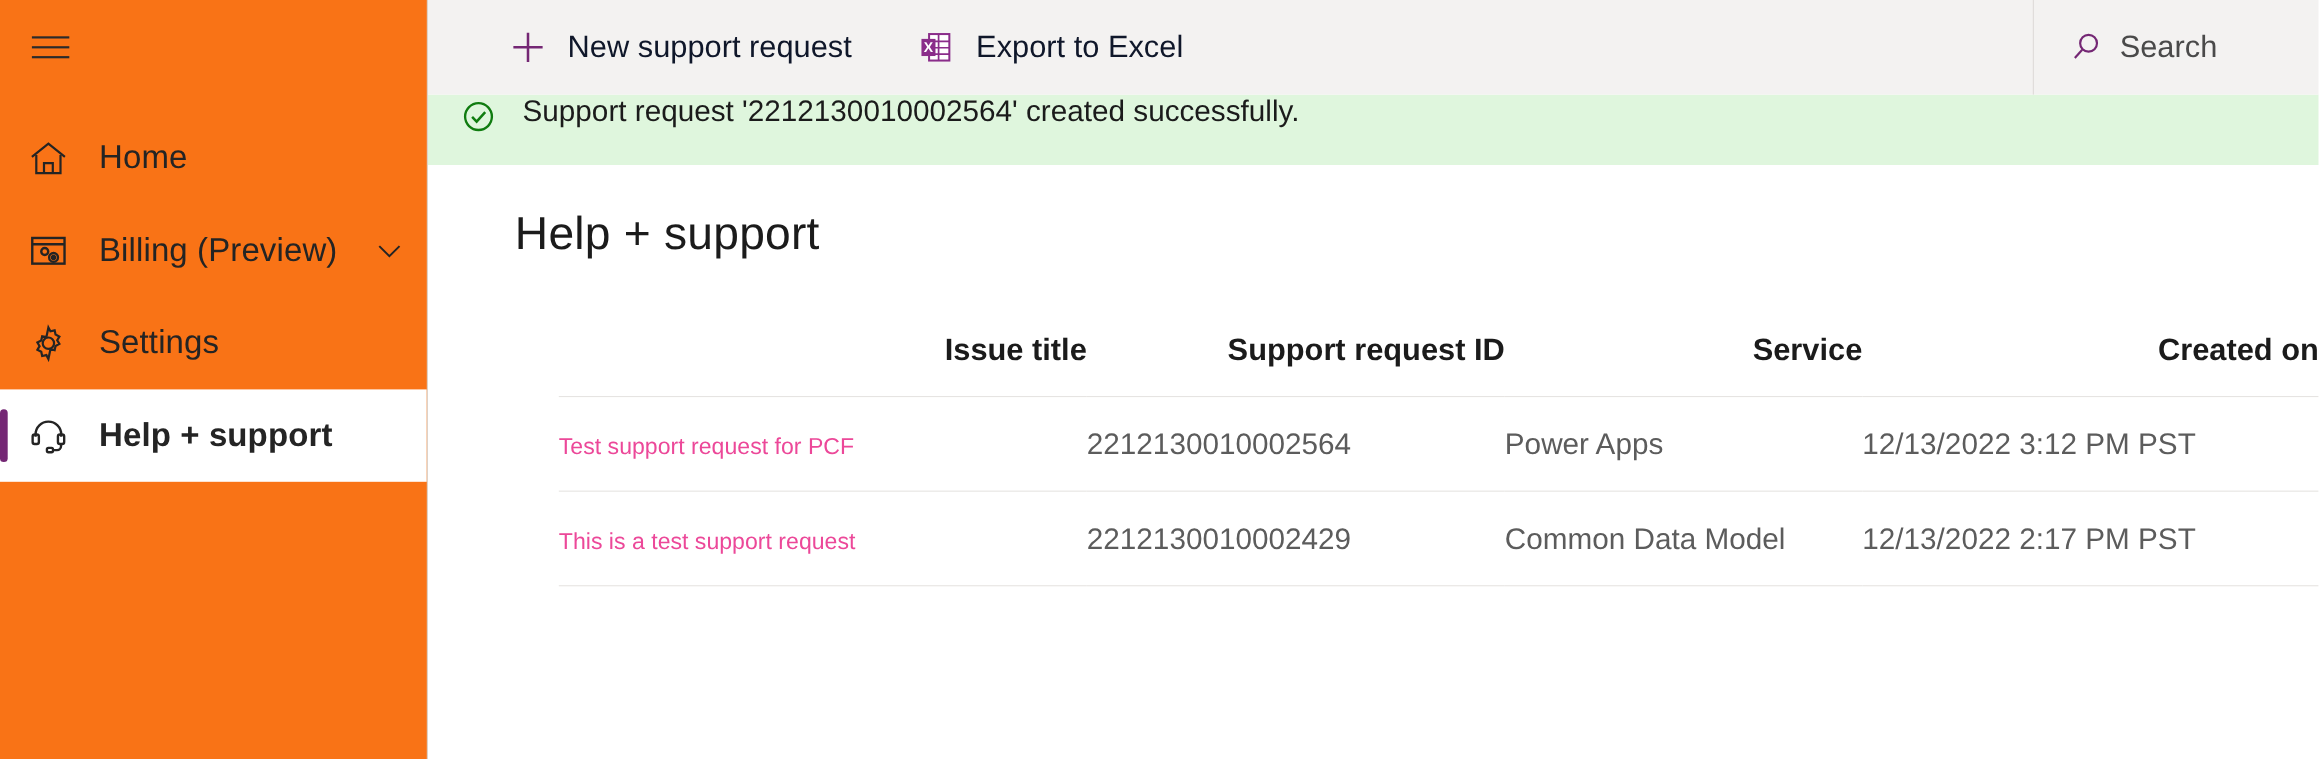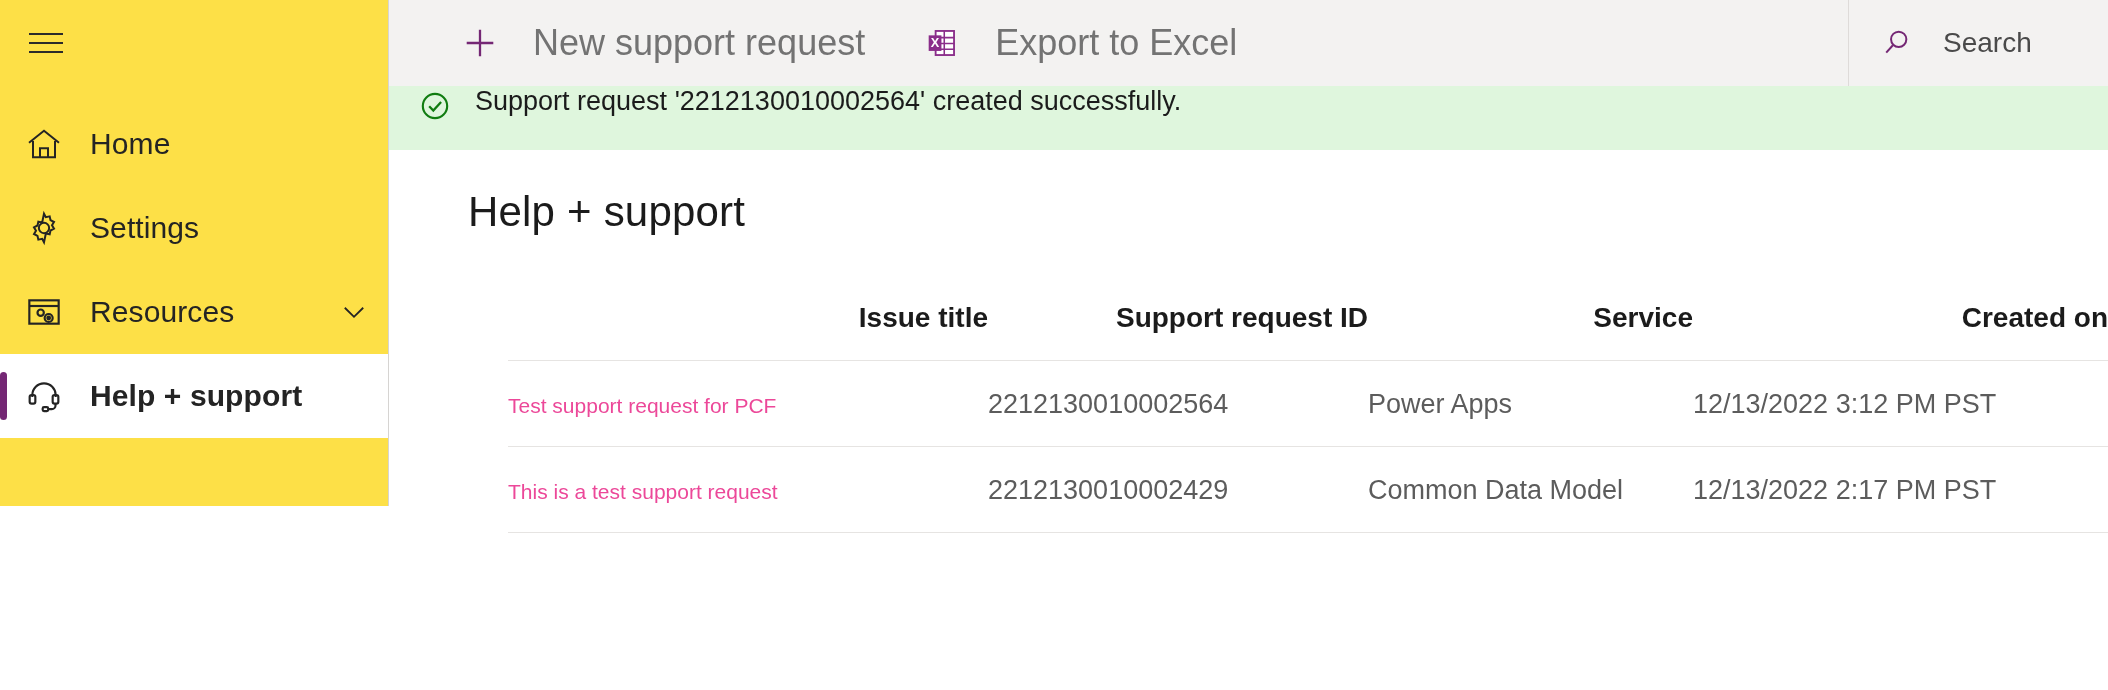--- a/index.html
+++ b/index.html
@@ -14,22 +14,22 @@
     position: relative;
     width: 2108px;
     height: 690px;
     display: flex;
     background: #ffffff;
   }
 
   
   .sidebar {
     width: 389px;
-    height: 506px;
-    background: #fde047;
+    height: 690px;
+    background: #f97316;
     border-right: 1px solid #d6d4d2;
     flex: 0 0 389px;
     position: relative;
     overflow: hidden;
   }
   .hamburger {
     width: 72px;
     height: 72px;
     margin-left: 10px;
     margin-top: 8px;
@@ -128,44 +128,44 @@
     border: none;
     font-family: inherit;
   }
   .cmdbtn:first-of-type { margin-left: 56px; }
   .cmdbtn .cicon {
     width: 42px; height: 42px;
     display: flex; align-items: center; justify-content: center;
     flex: 0 0 42px;
   }
   .cmdbtn .clabel {
-    margin-left: 32px;
-    font-size: 36px;
-    color: #737373;
+    margin-left: 15px;
+    font-size: 28px;
+    color: #0f172a;
     white-space: nowrap;
   }
   .searchzone {
     position: absolute;
     right: 0;
     top: 0;
     height: 86px;
     width: 260px;
     display: flex;
     align-items: center;
     border-left: 1px solid #dedbd9;
     padding-left: 28px;
     cursor: text;
   }
   .searchzone .sicon {
     width: 40px; height: 40px;
     display: flex; align-items: center; justify-content: center;
     flex: 0 0 40px;
   }
   .searchzone .splaceholder {
-    margin-left: 26px;
+    margin-left: 10px;
     font-size: 28px;
     color: #4a4a4a;
   }
 
   .banner {
     background: #dff6dd;
     height: 64px;
     display: flex;
     align-items: flex-start;
     padding-left: 26px;
@@ -255,48 +255,48 @@
             <path d="M3 11.2 12 4l9 7.2"></path>
               <path d="M5.4 10.2V20h13.2v-9.8"></path>
             <path d="M9.6 20v-5.4h4.8V20"></path>
           </svg>
         </span>
         <span class="nlabel">Home</span>
       </div>
 
 
 
-
-      <div class="navitem">
-        <span class="nicon">
-          <svg width="40" height="40" viewBox="0 0 24 24" fill="none" stroke="#242424" stroke-width="1.2">
-            <circle cx="12" cy="12" r="3.1"></circle>
-            <path d="M12 3.4l1.1 2.1 2.3-.5.5 2.3 2.1 1.1-1.2 2 1.2 2-2.1 1.1-.5 2.3-2.3-.5L12 20.6l-1.1-2.1-2.3.5-.5-2.3-2.1-1.1 1.2-2-1.2-2 2.1-1.1.5-2.3 2.3.5z"></path>
-          </svg>
-        </span>
-        <span class="nlabel">Settings</span>
-      </div>
-
       <div class="navitem">
         <span class="nicon">
           <svg width="40" height="40" viewBox="0 0 24 24" fill="none" stroke="#242424" stroke-width="1.3">
             <rect x="3.2" y="5" width="17.6" height="14"></rect>
             <path d="M3.2 8.4h17.6"></path>
             <circle cx="10" cy="12.4" r="1.9"></circle>
             <circle cx="14.8" cy="15.6" r="2.4"></circle>
             <circle cx="14.8" cy="15.6" r="0.8" fill="#242424"></circle>
           </svg>
         </span>
-        <span class="nlabel">Resources</span>
+        <span class="nlabel">Billing (Preview)</span>
         <span class="chev">
           <svg width="34" height="34" viewBox="0 0 24 24" fill="none" stroke="#242424" stroke-width="1.3">
             <path d="M5.5 9 12 15.4 18.5 9"></path>
           </svg>
         </span>
       </div>
+
+      <div class="navitem">
+        <span class="nicon">
+          <svg width="40" height="40" viewBox="0 0 24 24" fill="none" stroke="#242424" stroke-width="1.2">
+            <circle cx="12" cy="12" r="3.1"></circle>
+            <path d="M12 3.4l1.1 2.1 2.3-.5.5 2.3 2.1 1.1-1.2 2 1.2 2-2.1 1.1-.5 2.3-2.3-.5L12 20.6l-1.1-2.1-2.3.5-.5-2.3-2.1-1.1 1.2-2-1.2-2 2.1-1.1.5-2.3 2.3.5z"></path>
+          </svg>
+        </span>
+        <span class="nlabel">Settings</span>
+      </div>
+
 
       <div class="navitem selected">
         <span class="selbar"></span>
         <span class="nicon">
           <svg width="40" height="40" viewBox="0 0 24 24" fill="none" stroke="#242424" stroke-width="1.3">
             <path d="M5 12.6v-1.2a7 7 0 0 1 14 0v1.2"></path>
             <rect x="3.4" y="11.4" width="3.4" height="5.2" rx="1.1"></rect>
             <rect x="17.2" y="11.4" width="3.4" height="5.2" rx="1.1"></rect>
             <path d="M18.9 16.6v1.1a2.2 2.2 0 0 1-2.2 2.2h-2.3"></path>
             <rect x="11.2" y="18.7" width="3.3" height="2.4" rx="0.8"></rect>

